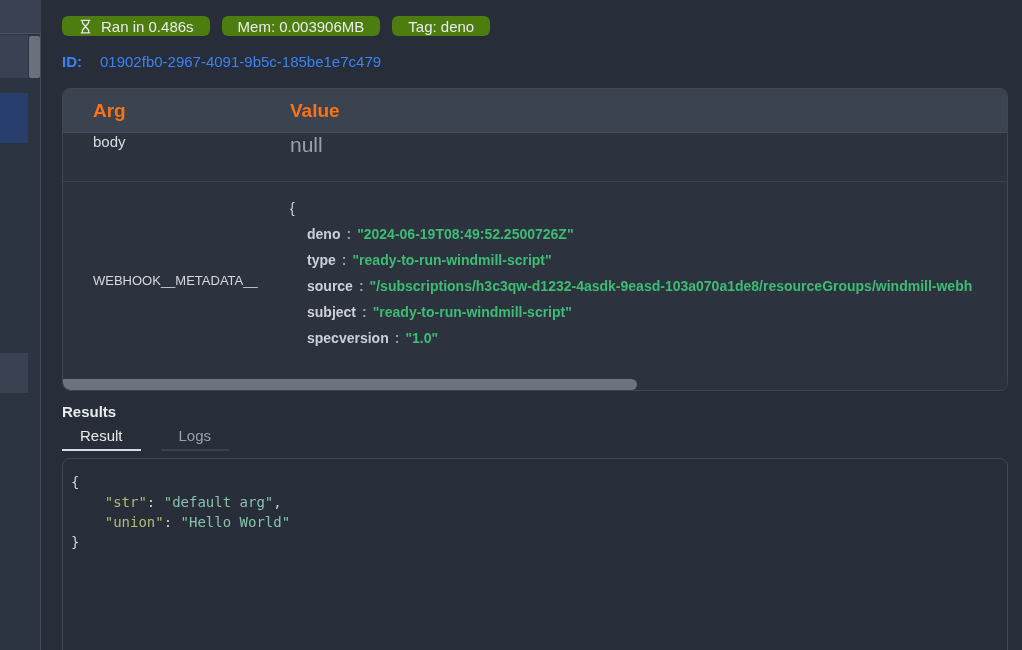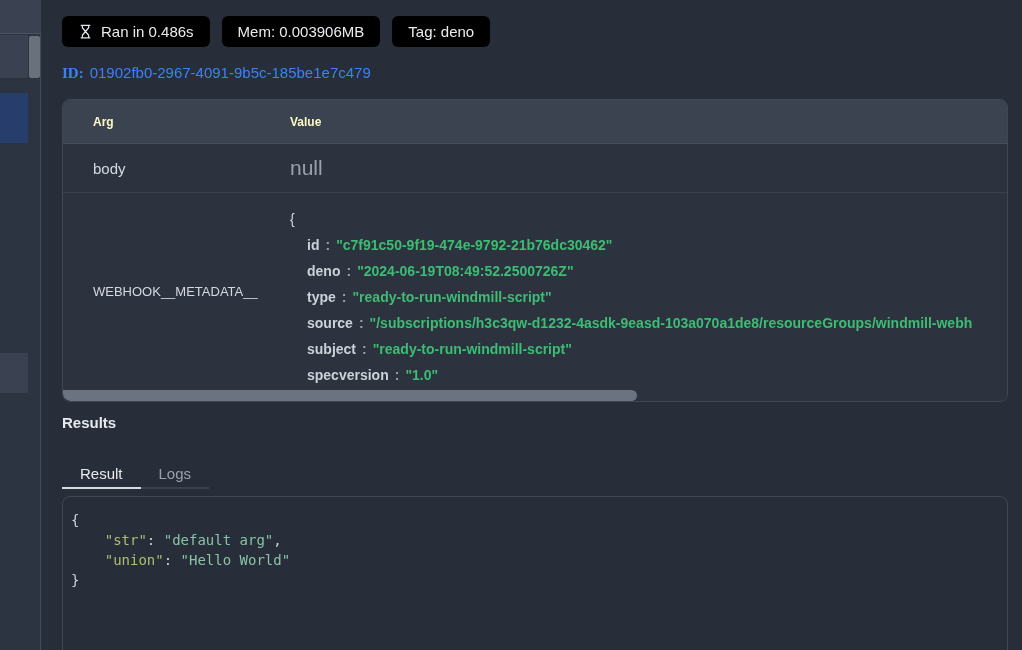--- a/index.html
+++ b/index.html
@@ -21,44 +21,44 @@
   .sb-vthumb{ position:absolute; left:29px; top:36px; width:11px; height:42px; background:#69717d; border-radius:2px; }
   .sb-active{ position:absolute; left:0; top:93px; width:28px; height:50px; background:#273e6d; }
   .sb-lower { position:absolute; left:0; top:353px; width:28px; height:40px; background:#3a4150; }
 
   
   .main { margin-left:42px; padding:16px 14px 0 20px; }
 
   .badges { display:flex; gap:12px; align-items:center; }
   .badge {
     display:inline-flex; align-items:center; gap:8px;
-    height:31px; padding:0 16px; border-radius:6px;
-    background:#000000; color:#e9ebee; font-size:15px; white-space:nowrap;
+    height:20px; padding:0 16px; border-radius:6px;
+    background:#4d7c0f; color:#e9ebee; font-size:15px; white-space:nowrap;
   }
   .badge .icon { display:inline-flex; }
 
   .id-line { margin-top:17px; font-size:15px; height:18px; }
-  .id-label { color:#3b82f6; font-weight:700; margin-right:6px;font-family:Liberation Serif, serif; }
+  .id-label { color:#3b82f6; font-weight:700; margin-right:18px; }
   .id-value { color:#3b82f6; text-decoration:none; cursor:pointer; }
 
   .section-heading { margin-top:22px; font-size:15px; font-weight:600; color:#e6e9ed; height:18px; }
 
   
   .args-table {
     margin-top:17px; width:100%;
     border:1px solid #3e4755; border-radius:8px;
     overflow:hidden; background:#2c333f;
   }
   .t-header { display:flex; height:44px; align-items:center; background:#3b4250; border-bottom:1px solid #454c5a; }
-  .t-header .th { font-size:12px; font-weight:600; color:#fef9c3; }
+  .t-header .th { font-size:19px; font-weight:600; color:#f97316; }
   .col-arg { width:227px; flex:0 0 227px; padding-left:30px; }
   .col-val { flex:1; min-width:0; }
 
   .t-row { display:flex; background:#2c333f; }
-  .row-body { height:49px; align-items:center; border-bottom:1px solid #3a4150; }
+  .row-body { height:49px; border-bottom:1px solid #3a4150; }
   .row-body .col-arg { font-size:15px; color:#d7dbe0; }
   .null-val { font-size:21px; color:#99a1ab; }
 
   .row-webhook { height:197px; }
   .row-webhook .col-arg { display:flex; align-items:center; font-size:13px; color:#d5d9de; }
   .row-webhook .col-val { padding-top:13px; overflow:hidden; white-space:nowrap; }
   .wh-line { line-height:26px; font-size:14px; color:#cfd4da; white-space:nowrap; }
   .wh-entry { padding-left:17px; }
   .wh-key { color:#ccd1d8; font-weight:600; }
   .wh-colon { color:#9aa1ab; font-weight:600; margin:0 6px; }
@@ -66,21 +66,21 @@
 
   .t-scrollbar { position:relative; height:11px; background:#2c333f; }
   .t-thumb {
     position:absolute; left:0; top:0; height:11px; width:574px;
     background:#6b7380; border-radius:0 6px 6px 6px;
     border-bottom-left-radius:8px;
   }
 
   
   .results-heading { margin-top:12px; }
-  .tabs { margin-top:28px; display:flex; }
+  .tabs { margin-top:1px; display:flex;gap:20px; }
   .tab {
     padding:0 18px; line-height:27px; height:29px; font-size:15px;
     color:#99a1ab; border-bottom:2px solid #3a4150; cursor:pointer;
   }
   .tab.active { color:#e8eaed; border-bottom-color:#d9dce1; }
 
   .result-box {
     margin-top:7px; border:1px solid #3e4755; border-radius:8px;
     padding:13px 8px; height:200px; background:#282e39;
   }
@@ -135,23 +135,20 @@
     <div class="t-row row-body">
       <div class="col-arg">body</div>
       <div class="col-val null-val">null</div>
     </div>
 
     <div class="t-row row-webhook">
       <div class="col-arg">WEBHOOK__METADATA__</div>
       <div class="col-val">
         <div class="wh-line">{</div>
         <div class="wh-line wh-entry">
-          <span class="wh-key">id</span><span class="wh-colon">:</span><span class="wh-val">"c7f91c50-9f19-474e-9792-21b76dc30462"</span>
-        </div>
-        <div class="wh-line wh-entry">
           <span class="wh-key">deno</span><span class="wh-colon">:</span><span class="wh-val">"2024-06-19T08:49:52.2500726Z"</span>
         </div>
         <div class="wh-line wh-entry">
           <span class="wh-key">type</span><span class="wh-colon">:</span><span class="wh-val">"ready-to-run-windmill-script"</span>
         </div>
         <div class="wh-line wh-entry">
           <span class="wh-key">source</span><span class="wh-colon">:</span><span class="wh-val">"/subscriptions/h3c3qw-d1232-4asdk-9easd-103a070a1de8/resourceGroups/windmill-webh</span>
         </div>
         <div class="wh-line wh-entry">
           <span class="wh-key">subject</span><span class="wh-colon">:</span><span class="wh-val">"ready-to-run-windmill-script"</span>

